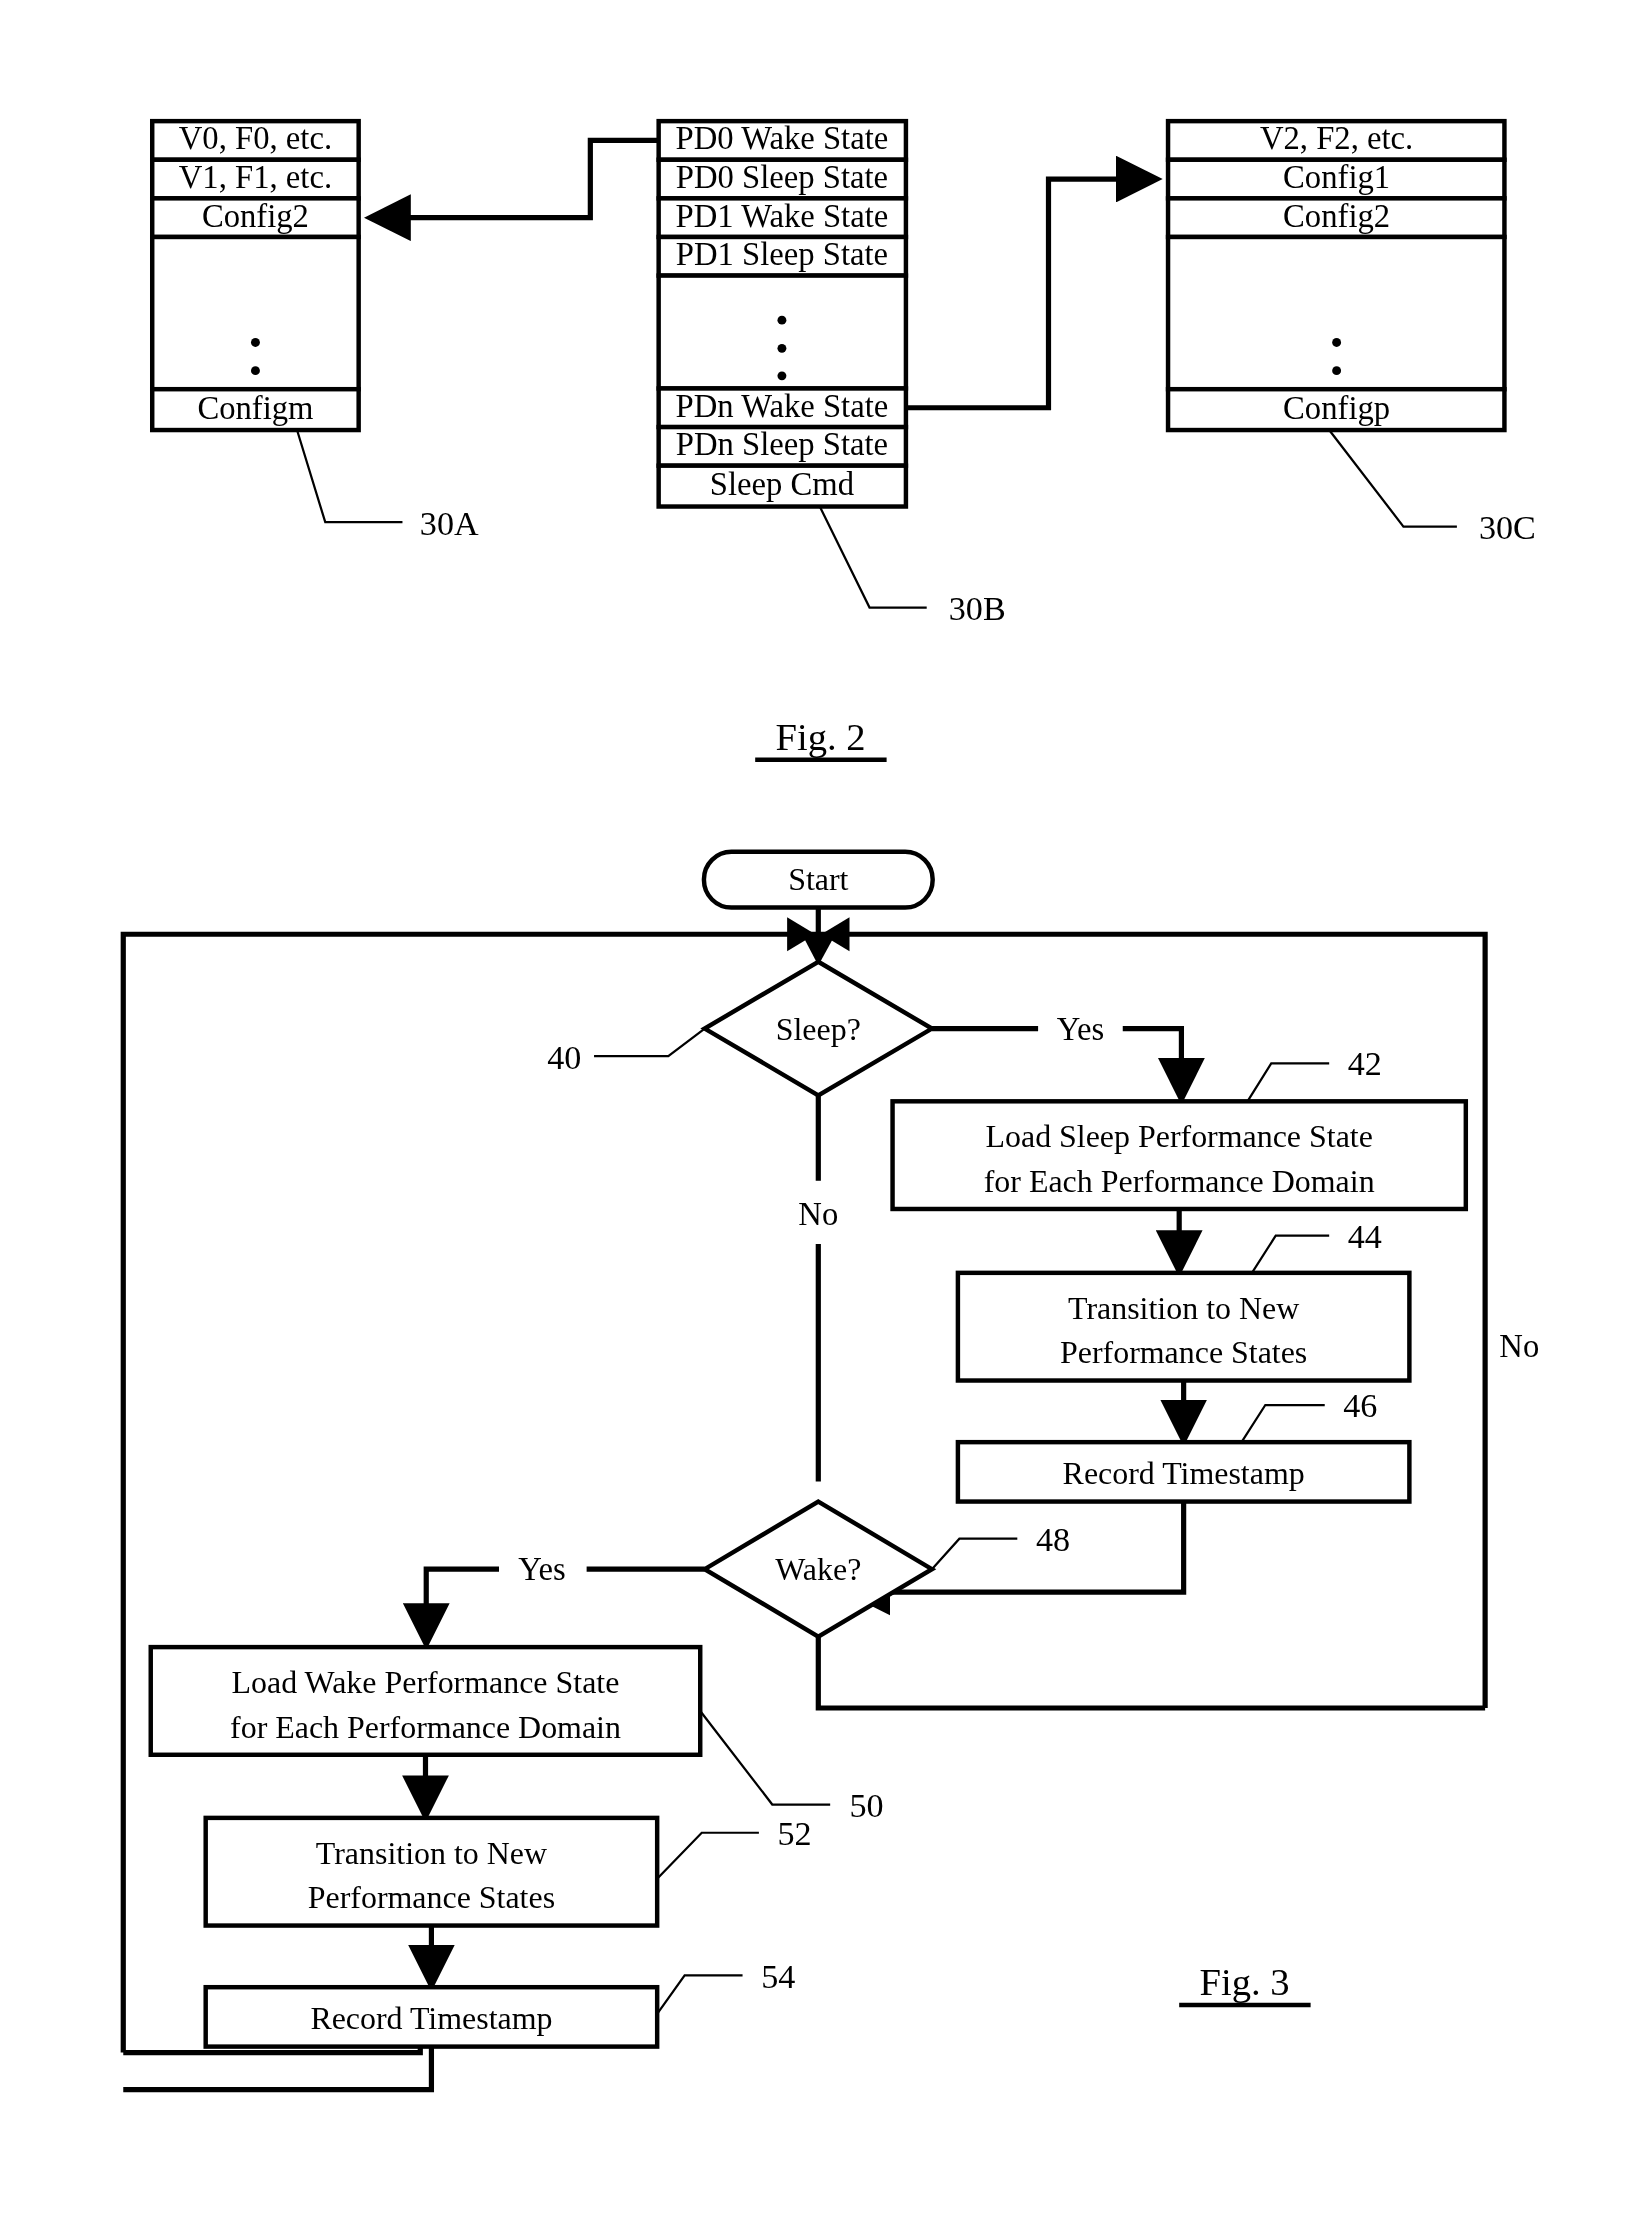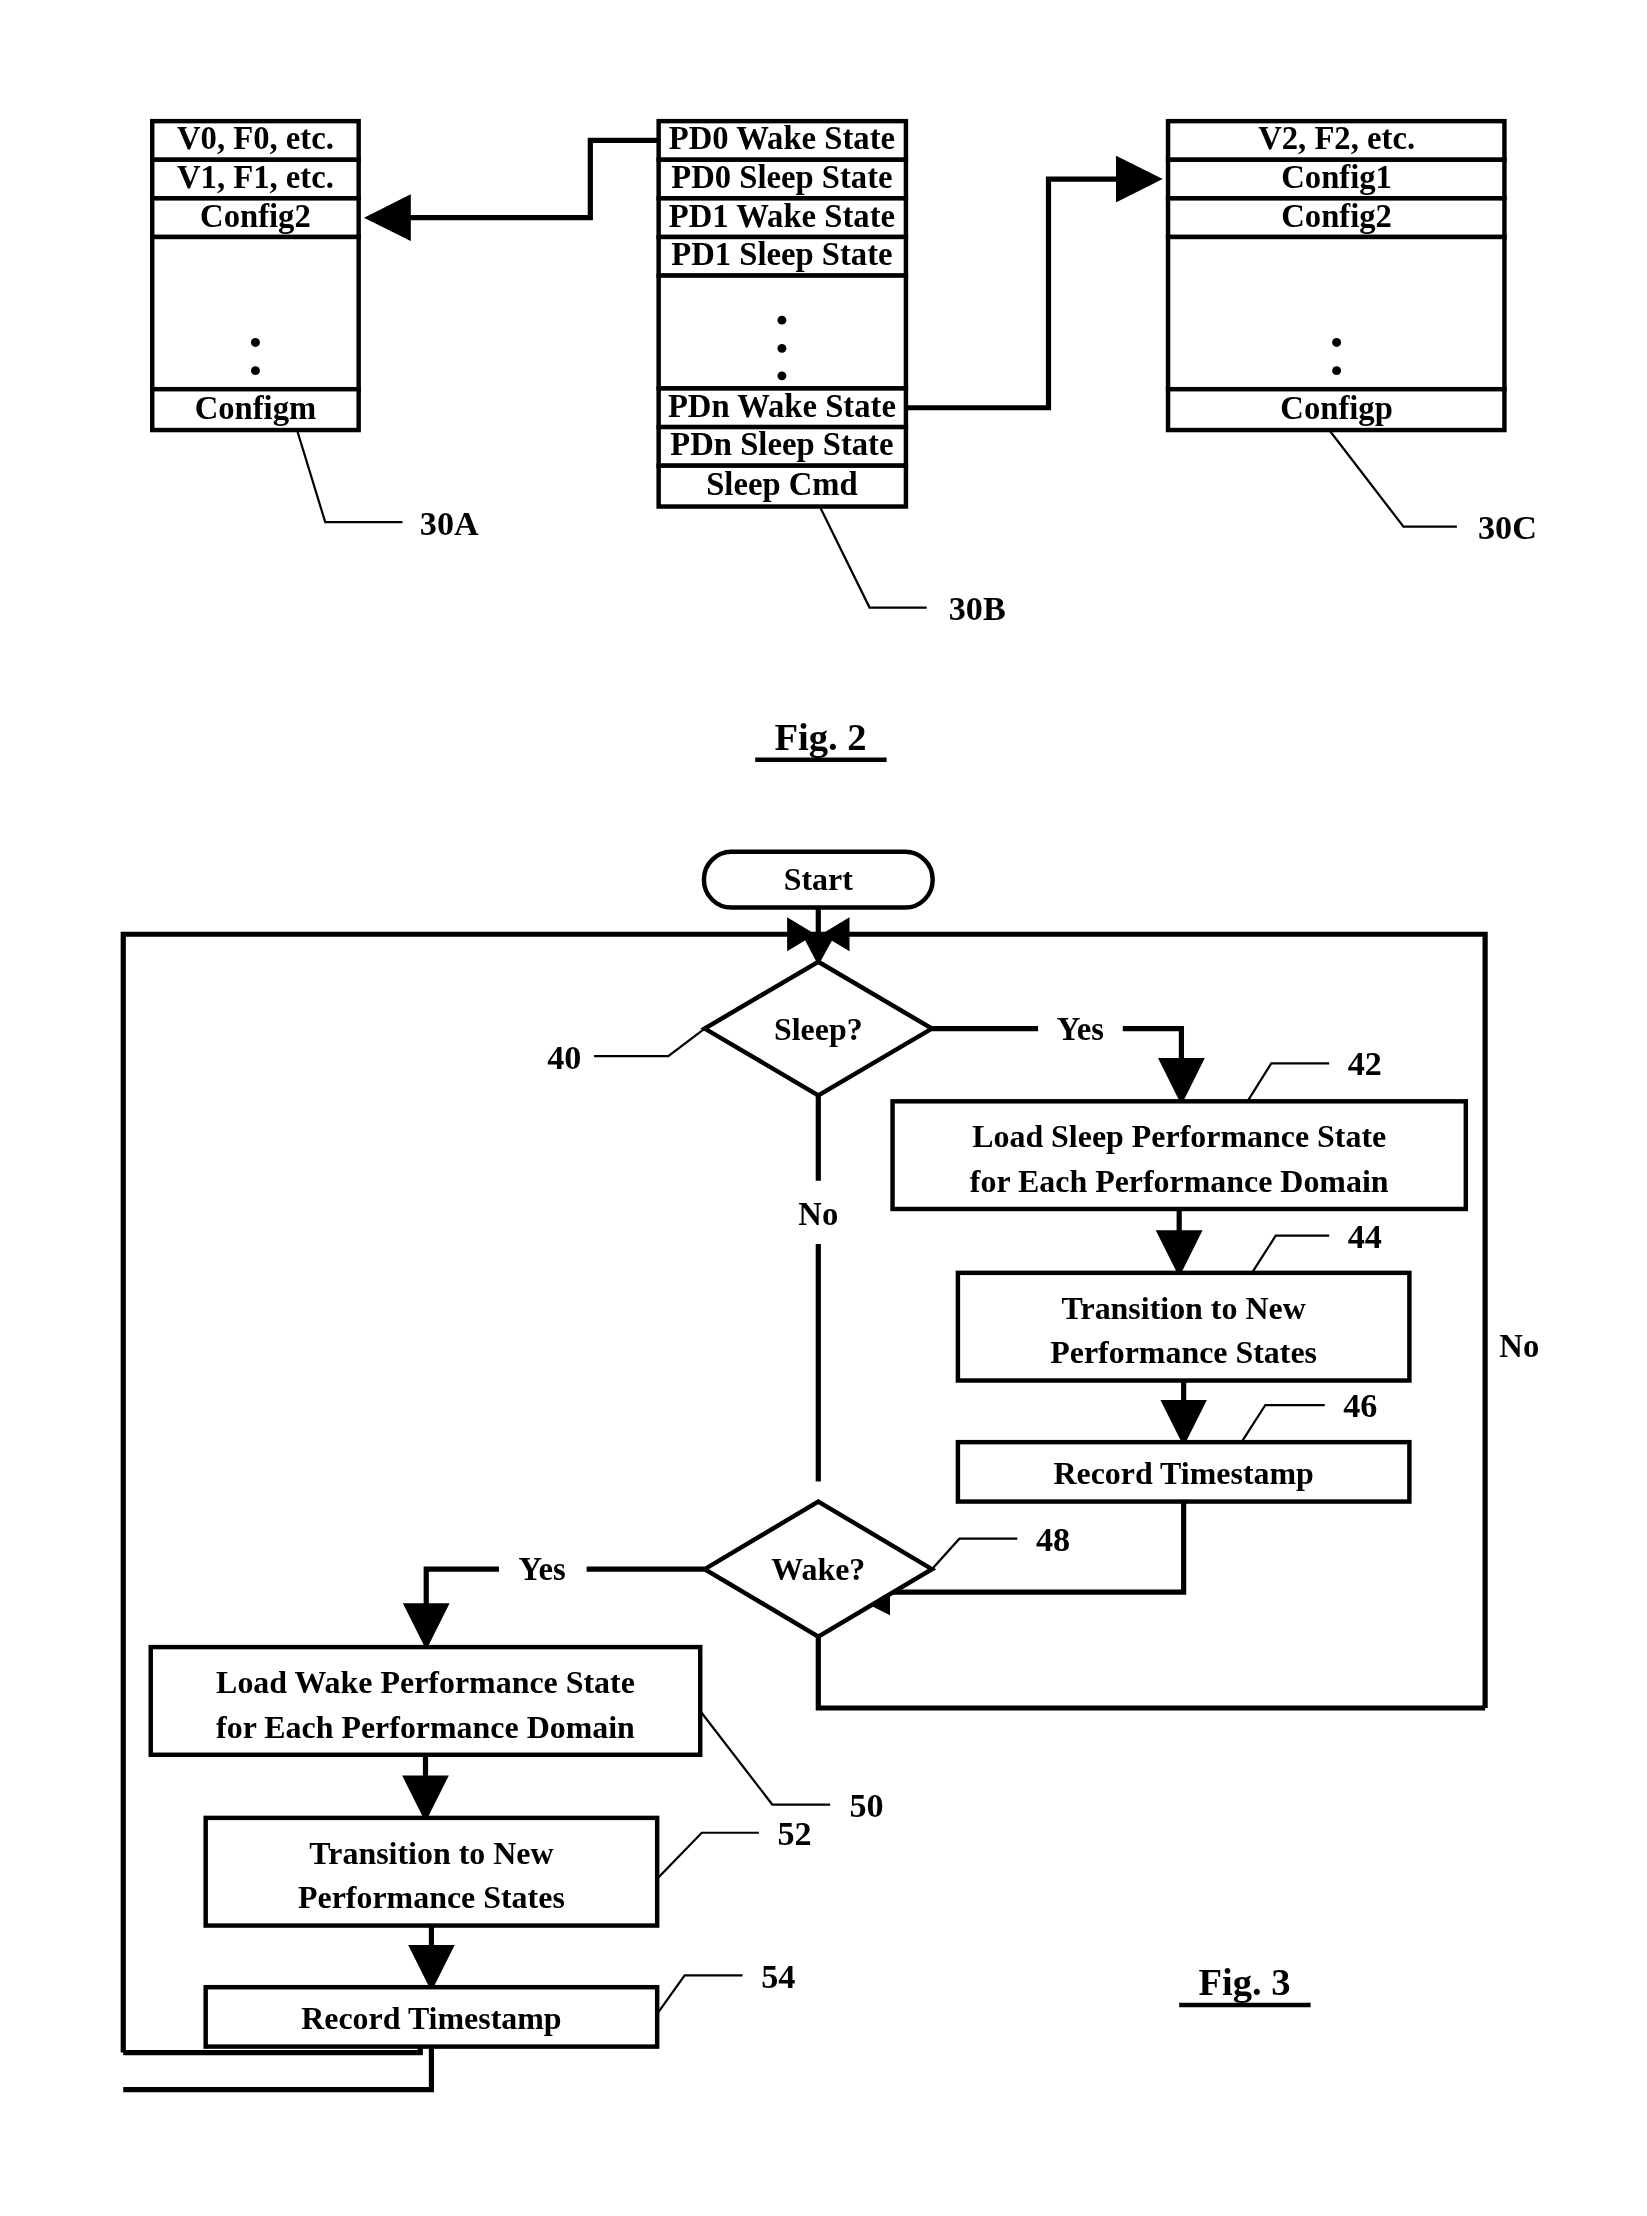--- a/index.html
+++ b/index.html
@@ -1,18 +1,18 @@
 <!DOCTYPE html>
 <html style="font-size:12px"><head>
 <meta charset="utf-8">
 <style>
   html,body{margin:0;padding:0;background:#ffffff;}
   body{width:1647px;height:2216px;overflow:hidden;
        font-family:"Liberation Serif","DejaVu Serif",serif;}
-  #sheet{position:relative;width:1314px;height:2216px;background:#fff;font-weight:bold;}
+  #sheet{position:relative;width:1314px;height:2216px;background:#fff;}
   svg{position:absolute;top:0;left:0;width:1647px;height:2216px;}
   .cell-txt{font-family:"Liberation Serif","DejaVu Serif",serif;font-size:44px;fill:#000;text-anchor:middle;}
   .box-txt{font-family:"Liberation Serif","DejaVu Serif",serif;font-size:43px;fill:#000;text-anchor:middle;}
   .ref-txt{font-family:"Liberation Serif","DejaVu Serif",serif;font-size:46px;fill:#000;text-anchor:middle;}
   .edge-txt{font-family:"Liberation Serif","DejaVu Serif",serif;font-size:44px;fill:#000;text-anchor:middle;}
   .fig-txt{font-family:"Liberation Serif","DejaVu Serif",serif;font-size:52px;fill:#000;text-anchor:middle;}
   .stroke-hv{stroke:#000;fill:none;stroke-width:7;}
   .stroke-box{stroke:#000;fill:#fff;stroke-width:6;}
   .stroke-lead{stroke:#000;fill:none;stroke-width:3;}
   .stroke-frame{stroke:#000;fill:none;stroke-width:7;}

